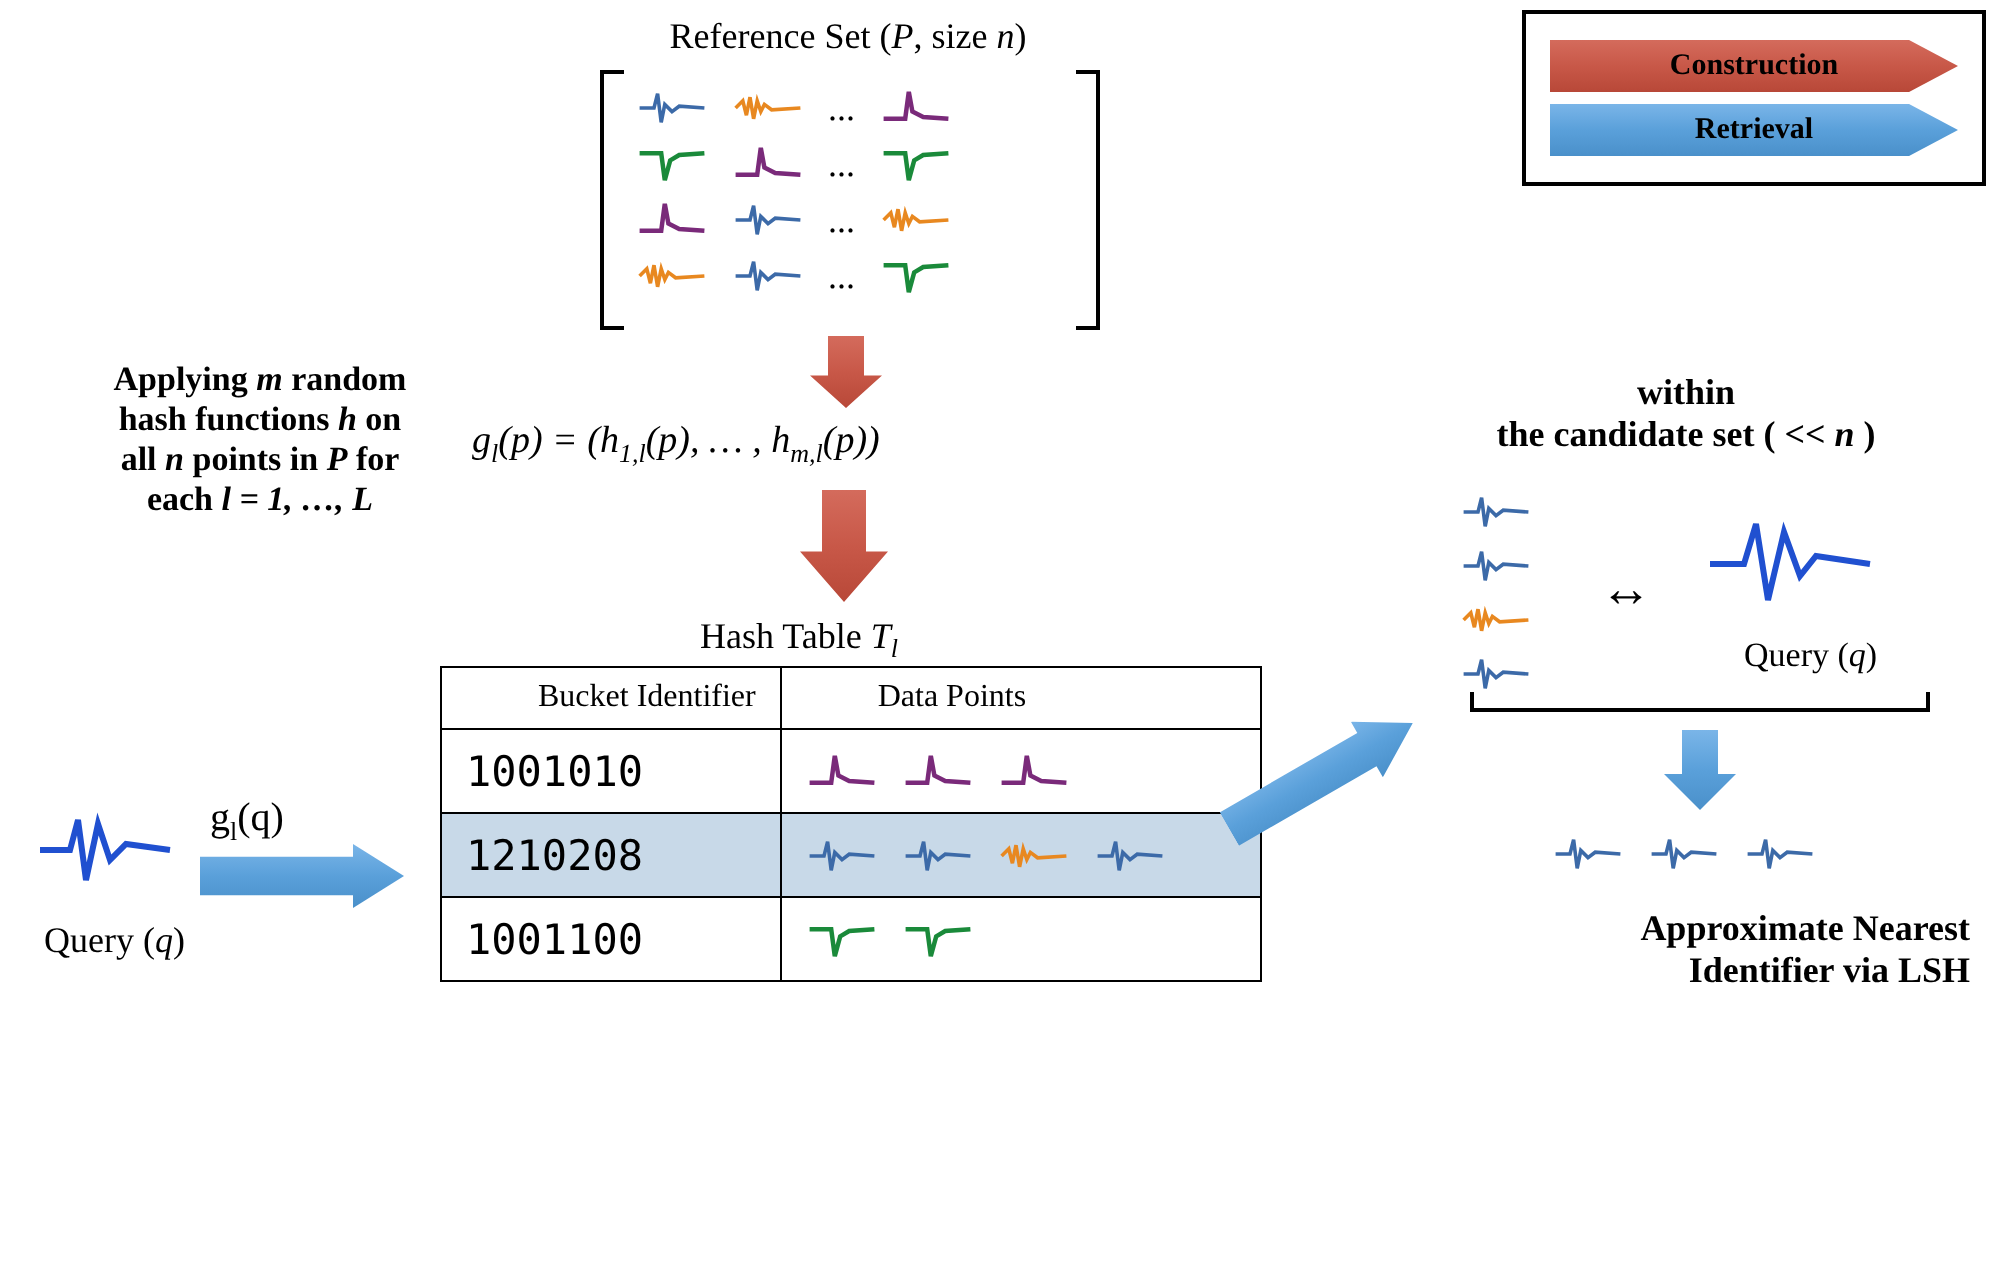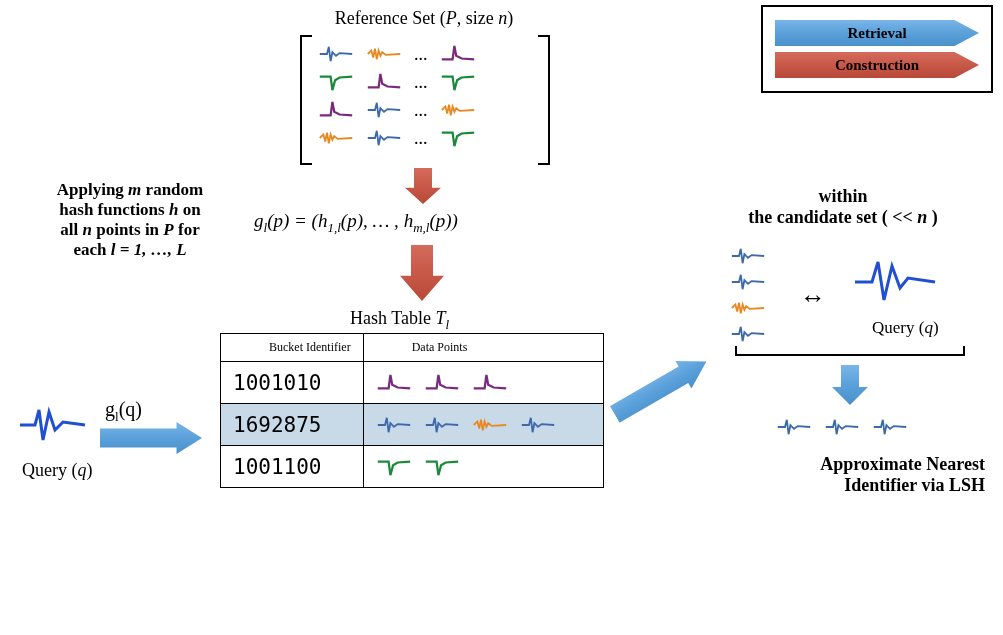--- a/index.html
+++ b/index.html
@@ -151,21 +151,20 @@
     }
     
     
     .formula {
       position: absolute;
       top: 210px;
       left: 236px;
       font-family: "Times New Roman", serif;
       font-size: 19px;
       font-style: italic;
-      margin-left: 18px;
     }
     
     
     .table-title {
       position: absolute;
       top: 308px;
       left: 350px;
       font-size: 18px;
     }
     
@@ -178,21 +177,21 @@
     
     .hash-table th, .hash-table td {
       border: 1.5px solid black;
       padding: 6px 12px;
       text-align: left;
       font-size: 16px;
     }
     
     .hash-table th {
       font-weight: normal;
-      font-size: 12px;
+      font-size: 16px;
       padding-left: 48px;
     }
     
     .hash-table .bucket-id {
       font-family: monospace;
       font-size: 21px;
     }
     
     .hash-table .data-cell {
       width: 240px;
@@ -335,27 +334,27 @@
       display: flex;
       gap: 12px;
       align-items: center;
     }
   </style>
 </head>
 <body>
 
 <div class="legend-box">
   <div class="legend-row">
-    <div class="legend-arrow-blue">
-      <span>Retrieval</span>
+    <div class="legend-arrow-red">
+      <span>Construction</span>
     </div>
   </div>
   <div class="legend-row">
-    <div class="legend-arrow-red">
-      <span>Construction</span>
+    <div class="legend-arrow-blue">
+      <span>Retrieval</span>
     </div>
   </div>
 </div>
 
 <div class="ref-title">
   Reference Set (<span style="font-style:italic">P</span>, size <span style="font-style:italic">n</span>)
 </div>
 
 <div class="ref-matrix">
   <div class="bracket-left"></div>
@@ -442,21 +441,21 @@
         <svg class="wf" viewBox="0 0 40 24">
               <path d="M2,18 L14,18 L16,3 L18,14 L24,17 L38,18" stroke="#7a2a7a" stroke-width="2.5" fill="none"></path>
             </svg>
         <svg class="wf" viewBox="0 0 40 24">
               <path d="M2,18 L14,18 L16,3 L18,14 L24,17 L38,18" stroke="#7a2a7a" stroke-width="2.5" fill="none"></path>
             </svg>
       </div>
     </td>
   </tr>
   <tr class="highlighted">
-    <td class="bucket-id">1692875</td>
+    <td class="bucket-id">1210208</td>
     <td class="data-cell">
       <div class="data-row-waves">
         <svg class="wf" viewBox="0 0 40 24">
               <path d="M2,12 L10,12 L12,4 L14,20 L16,10 L20,14 L24,11 L38,12" stroke="#3c6aa8" stroke-width="2" fill="none"></path>
             </svg>
         <svg class="wf" viewBox="0 0 40 24">
               <path d="M2,12 L10,12 L12,4 L14,20 L16,10 L20,14 L24,11 L38,12" stroke="#3c6aa8" stroke-width="2" fill="none"></path>
             </svg>
         <svg class="wf" viewBox="0 0 40 24">
               <path d="M2,12 L6,8 L8,16 L10,6 L12,18 L14,8 L16,14 L18,10 L22,13 L38,12" stroke="#e88820" stroke-width="2" fill="none"></path>

